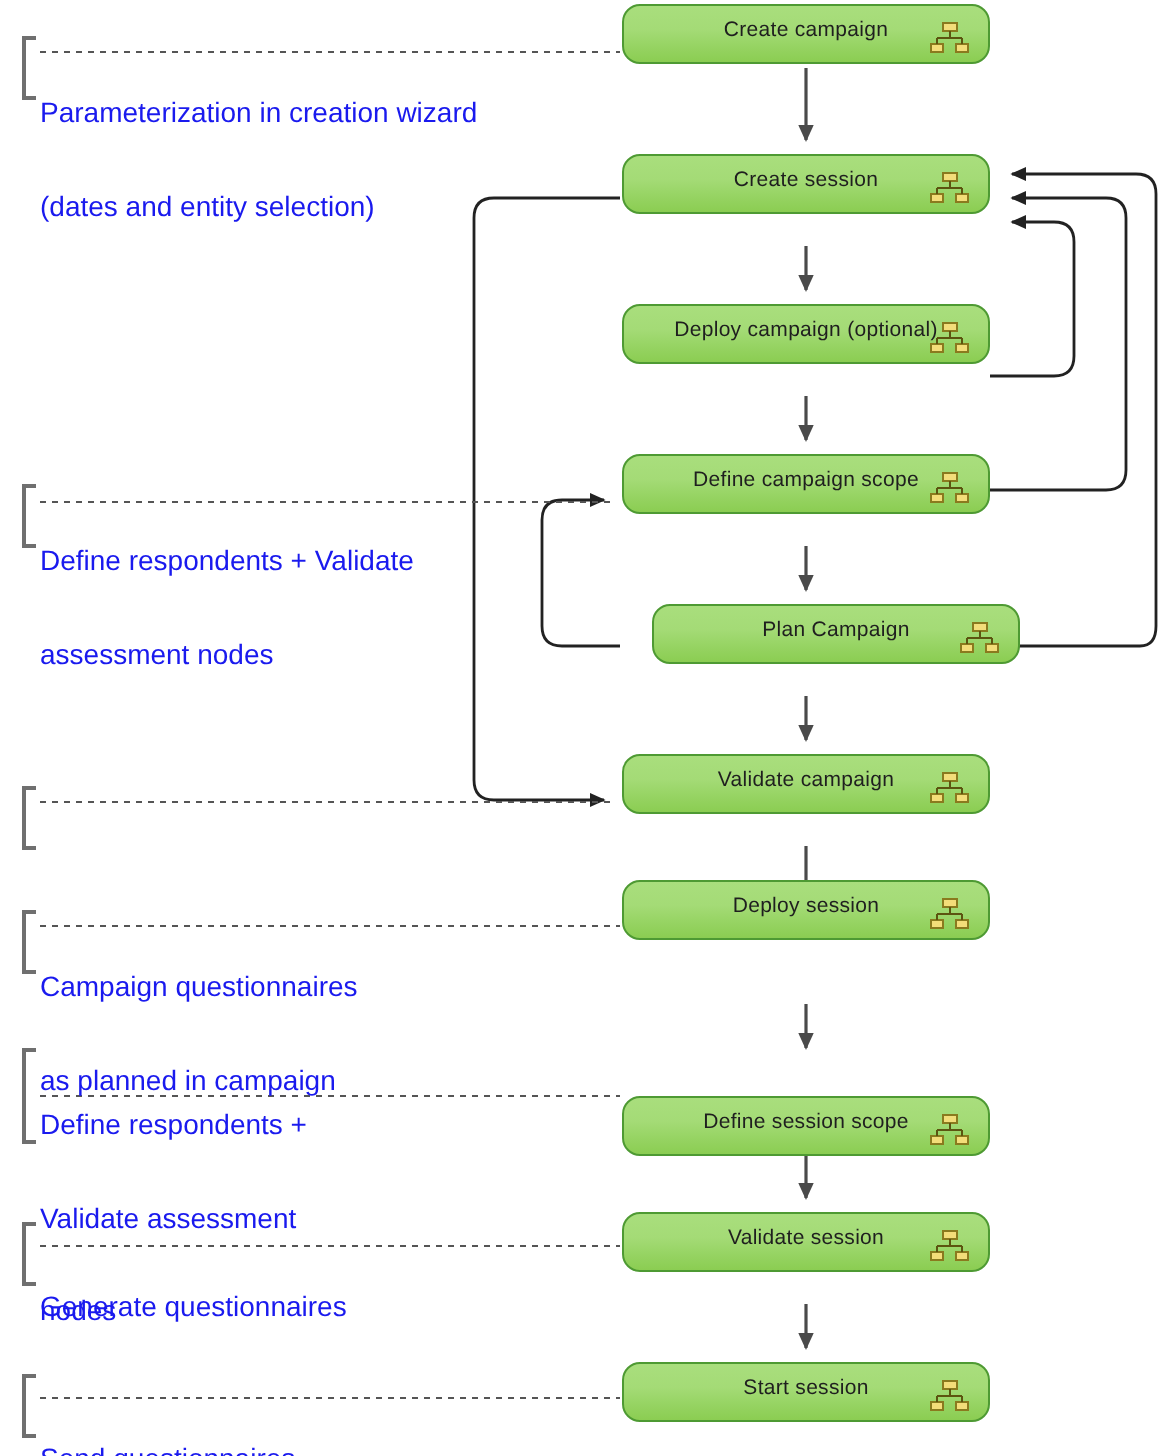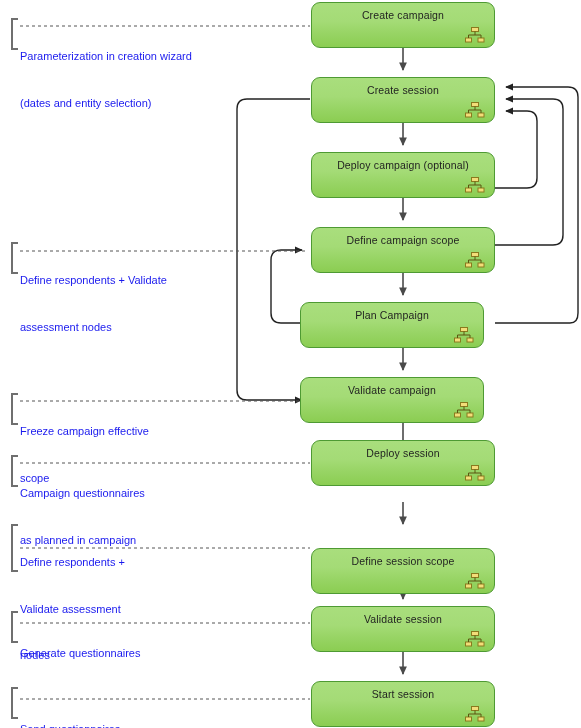--- a/index.html
+++ b/index.html
@@ -1,32 +1,32 @@
 <!DOCTYPE html>
 <html><head>
 <meta charset="utf-8">
 <style>
   html,body{margin:0;padding:0;background:#ffffff;}
   body{width:581px;height:728px;overflow:hidden;
        font-family:"Liberation Sans","DejaVu Sans",sans-serif;}
   #stage{position:relative;width:581px;height:728px;background:#fff;}
   #svglayer{position:absolute;left:0;top:0;width:581px;height:728px;}
   .node{
-    position:absolute;width:184px;height:46px;
+    position:absolute;width:184px;height:30px;
     border:1.2px solid #4e9a33;border-radius:9px;
     background:linear-gradient(to bottom,#a9de7d 0%,#a4db76 42%,#97d464 70%,#8bcd52 100%);
     box-sizing:border-box;
   }
   .node .lbl{
     position:absolute;left:0;right:0;top:6px;
     text-align:center;font-size:10.5px;color:#1f1f1f;
     letter-spacing:.15px;line-height:13px;
   }
   .node .hicon{position:absolute;right:9px;bottom:4px;width:20px;height:16px;}
-  .ann{position:absolute;color:#1a1aee;font-size:11px;line-height:15.5px;white-space:pre;}
+  .ann{position:absolute;color:#1a1aee;font-size:14px;line-height:15.5px;white-space:pre;}
   .brk{position:absolute;border-left:2px solid #6f6f6f;border-top:2px solid #6f6f6f;border-bottom:2px solid #6f6f6f;width:7px;box-sizing:border-box;}
 </style>
 </head>
 <body>
 
 <div id="stage">
 
   <svg id="svglayer" viewBox="0 0 581 728" xmlns="http://www.w3.org/2000/svg">
     <defs>
       <marker id="ah" markerWidth="10" markerHeight="10" refX="7.2" refY="3.6" orient="auto" markerUnits="userSpaceOnUse">
@@ -77,24 +77,20 @@
   <div class="brk" style="left:11px;top:687px;height:32px;"></div>
 
   <div class="ann" style="left:20px;top:18px;">
     <div>Parameterization in creation wizard</div>
     <div>(dates and entity selection)</div>
   </div>
   <div class="ann" style="left:20px;top:242px;">
     <div>Define respondents + Validate</div>
     <div>assessment nodes</div>
   </div>
-  <div class="ann" style="left:20px;top:393px;">
-    <div>Freeze campaign effective</div>
-    <div>scope</div>
-  </div>
   <div class="ann" style="left:20px;top:455px;">
     <div>Campaign questionnaires</div>
     <div>as planned in campaign</div>
   </div>
   <div class="ann" style="left:20px;top:524px;">
     <div>Define respondents +</div>
     <div>Validate assessment</div>
     <div>nodes</div>
   </div>
   <div class="ann" style="left:20px;top:615px;">
@@ -149,34 +145,34 @@
         <g stroke="#8a7a1e" stroke-width="1" fill="#f3dd79">
           <rect x="6.5" y="0.5" width="7" height="4"></rect>
           <rect x="0.5" y="11" width="6" height="4"></rect>
           <rect x="13" y="11" width="6" height="4"></rect>
         </g>
         <g stroke="#5c5410" stroke-width="1" fill="none">
           <path d="M10,4.5 L10,8 M3.5,8 L16,8 M3.5,8 L3.5,11 M16,8 L16,11"></path>
         </g>
       </svg>
   </div>
-  <div class="node" style="left:300px;top:302px;padding-left:43px;">
+  <div class="node" style="left:326px;top:302px;padding-left:43px;">
     <div class="lbl">Plan Campaign</div>
     <svg class="hicon" viewBox="0 0 20 16">
         <g stroke="#8a7a1e" stroke-width="1" fill="#f3dd79">
           <rect x="6.5" y="0.5" width="7" height="4"></rect>
           <rect x="0.5" y="11" width="6" height="4"></rect>
           <rect x="13" y="11" width="6" height="4"></rect>
         </g>
         <g stroke="#5c5410" stroke-width="1" fill="none">
           <path d="M10,4.5 L10,8 M3.5,8 L16,8 M3.5,8 L3.5,11 M16,8 L16,11"></path>
         </g>
       </svg>
   </div>
-  <div class="node" style="left:300px;top:377px;">
+  <div class="node" style="left:311px;top:377px;">
     <div class="lbl">Validate campaign</div>
     <svg class="hicon" viewBox="0 0 20 16">
         <g stroke="#8a7a1e" stroke-width="1" fill="#f3dd79">
           <rect x="6.5" y="0.5" width="7" height="4"></rect>
           <rect x="0.5" y="11" width="6" height="4"></rect>
           <rect x="13" y="11" width="6" height="4"></rect>
         </g>
         <g stroke="#5c5410" stroke-width="1" fill="none">
           <path d="M10,4.5 L10,8 M3.5,8 L16,8 M3.5,8 L3.5,11 M16,8 L16,11"></path>
         </g>

